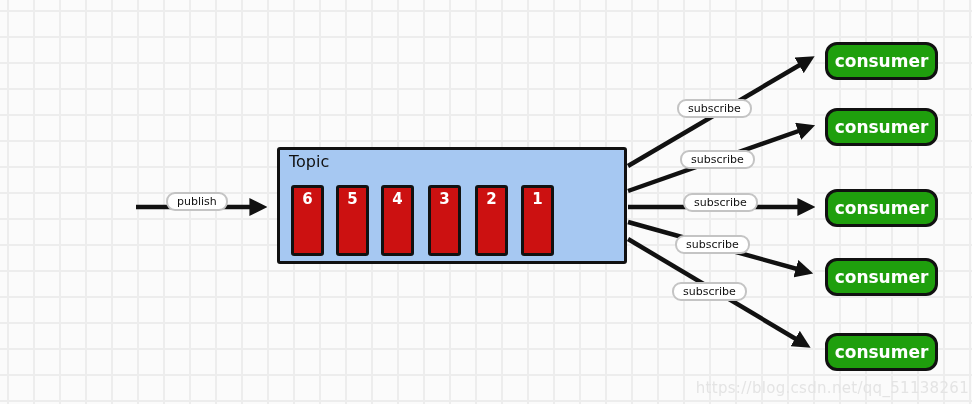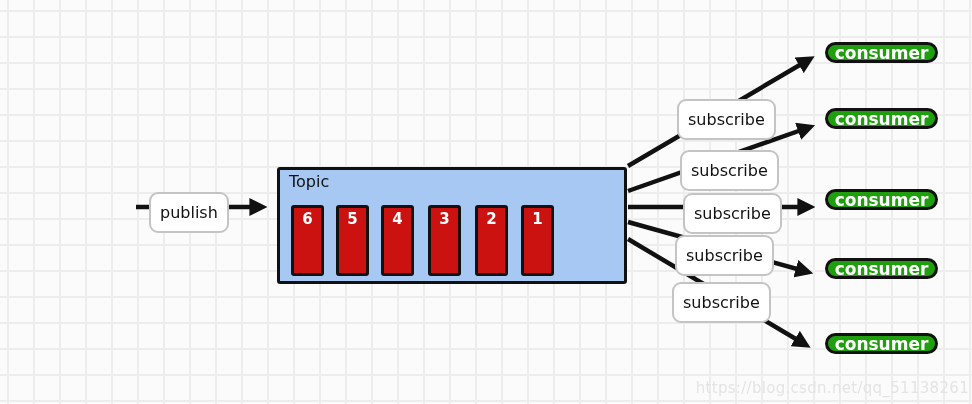--- a/index.html
+++ b/index.html
@@ -29,50 +29,49 @@
   }
   .producer-box {
     left:36px; top:190px; width:101px; height:35px;
     background:var(--producer_bg,#f8a41f);
     font-size:16px;
   }
   .topic-box {
     left:277px; top:147px; width:350px; height:117px;
     background:var(--topic_bg,#a6c8f2);
     z-index:1;
-    margin-top:20px;
   }
   .topic-title { position:absolute; left:9px; top:2px; font-size:16px; }
   .message-box {
     position:absolute; top:35px; width:33px; height:71px;
     background:var(--message_bg,#cc1111);
     border:3px solid var(--ink,#111);
     border-radius:3px;
     box-sizing:border-box;
     color:#fff; font-weight:bold; font-size:15px;
     text-align:center; line-height:22px;
   }
   .m0{left:11px}.m1{left:56px}.m2{left:101px}.m3{left:148px}.m4{left:195px}.m5{left:241px}
   .consumer-box {
-    left:825px; width:113px; height:21px;
+    left:825px; width:113px; height:38px;
     background:var(--consumer_bg,#1f9f0d);
     color:#fff; font-weight:bold; font-size:17px;border-radius:12px;
   }
   .c0{top:42px}.c1{top:108px}.c2{top:189px}.c3{top:258px}.c4{top:333px}
   .pill {
     position:absolute;
     background:var(--label_bg,#fff);
     border:2px solid var(--label_border,#c4c4c4);
     border-radius:9px;
-    padding:9px 9px;
-    font-size:16px;
+    padding:1px 9px;
+    font-size:11px;
     z-index:4;
     white-space:nowrap;
   }
-  .publish-pill { left:149px; top:192px; }
+  .publish-pill { left:166px; top:192px; }
   .s0{left:677px;top:99px}.s1{left:680px;top:150px}.s2{left:683px;top:193px}
   .s3{left:675px;top:235px}.s4{left:672px;top:282px}
   .watermark {
     position:absolute; right:3px; bottom:7px;
     font-size:15px; letter-spacing:0.3px;
     color:var(--watermark,#e4e4e4);
     z-index:5;
   }
 </style>
 </head>

